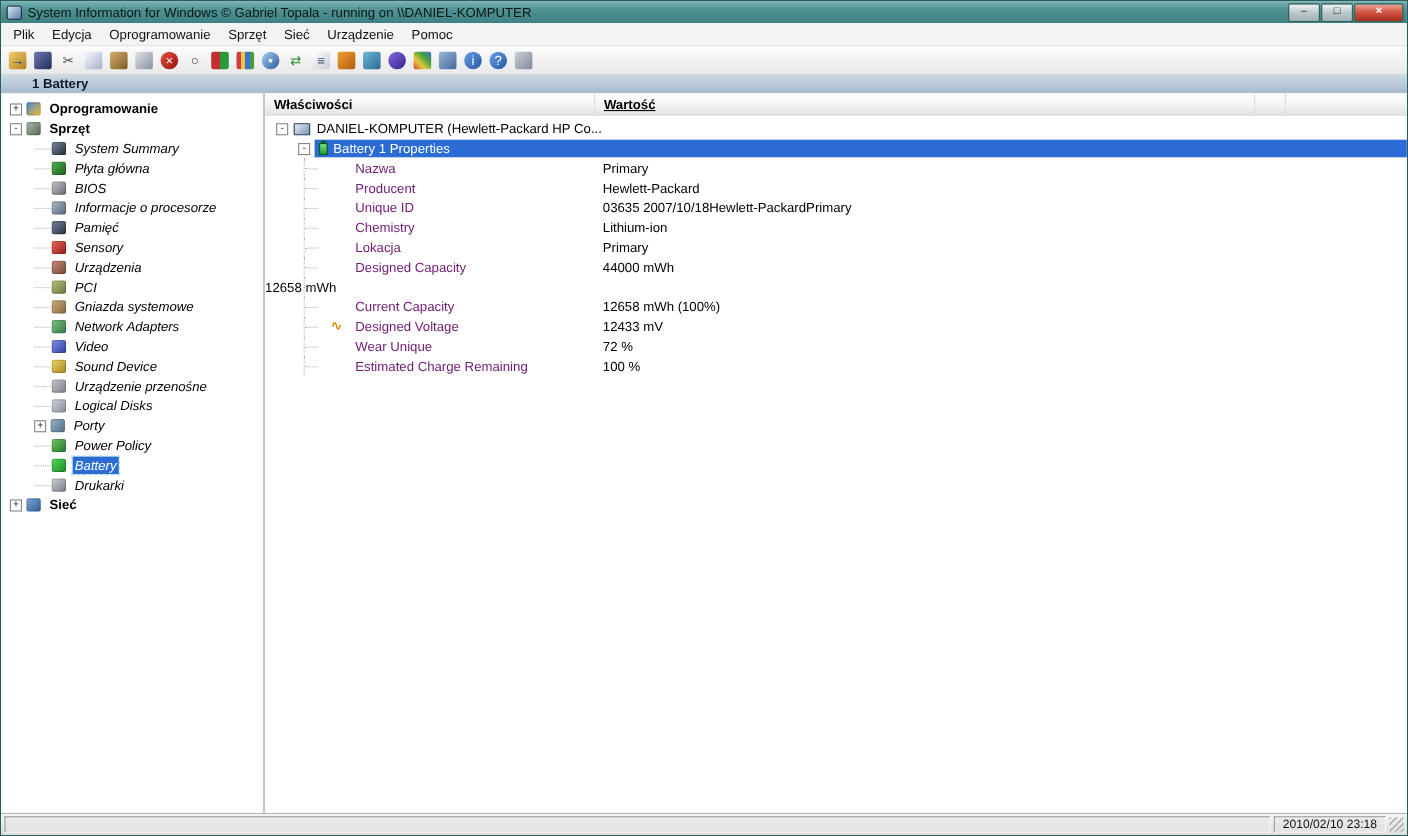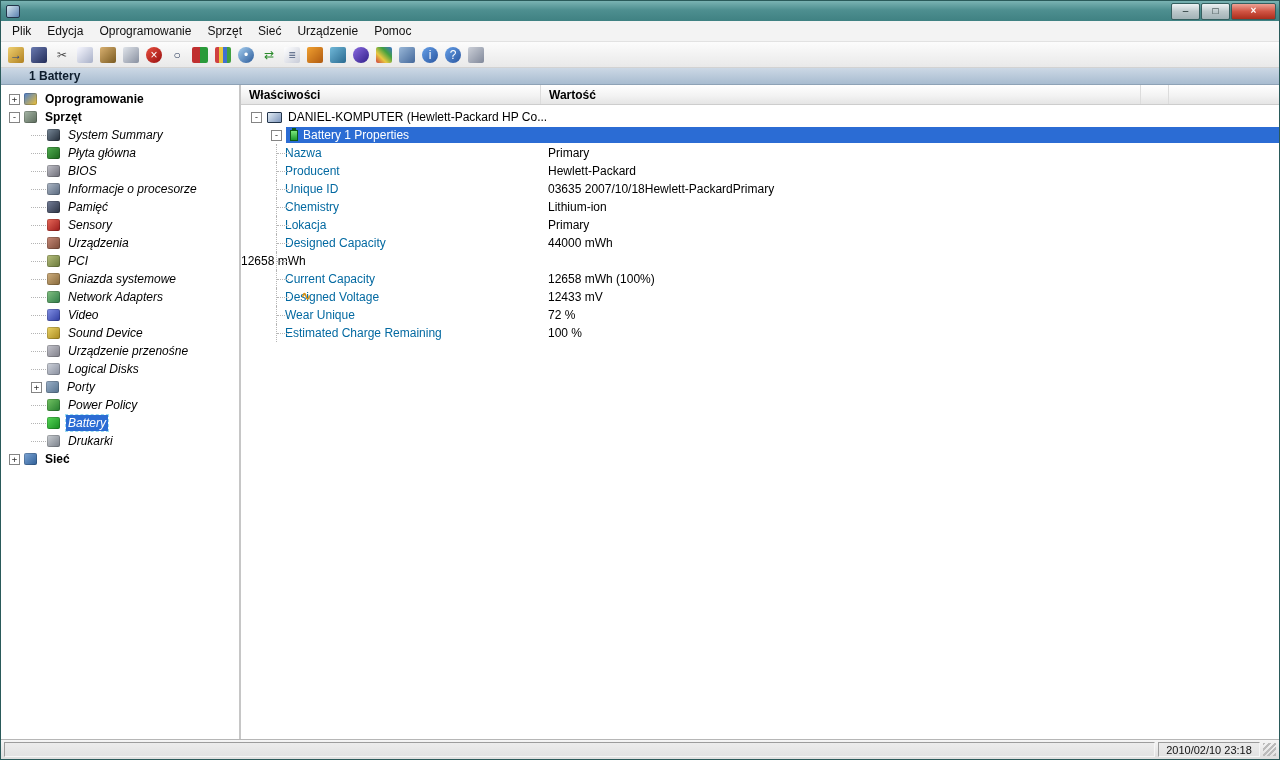--- a/index.html
+++ b/index.html
@@ -40,53 +40,54 @@
   .guide { width:15px; flex:0 0 15px; border-top:1px dotted #b4b4b4; margin-right:1px; align-self:center; height:0; }
   .tree-ico { width:13px; height:12px; flex:0 0 13px; margin-right:6px; border-radius:2px; box-shadow:inset 0 0 0 1px rgba(0,0,0,0.18); }
   .lab { padding:1px 2px; }
   .lab.sel { background:#2b6cd4; color:#fff; outline:1px dashed #9adcf0; }
 
   
   .main { flex:1 1 auto; display:flex; flex-direction:column; min-width:0; background:#fff; }
   .cols-header { height:20px; flex:0 0 20px; display:flex; background:linear-gradient(180deg,#ffffff,#f3f3f3 55%,#e5e5e5); border-bottom:1px solid #cdcdcd; font-weight:bold; color:#000; }
   .ch { padding:3px 8px 0; border-right:1px solid #dcdcdc; height:100%; overflow:hidden; }
   .ch1 { width:300px; flex:0 0 300px; }
-  .ch2 { width:600px; flex:0 0 600px; }
+  .ch2 { width:600px; flex:0 0 600px;text-decoration:underline; }
   .ch3 { width:28px; flex:0 0 28px; }
   .ch4 { flex:1 1 auto; border-right:none; }
   .rows { flex:1 1 auto; padding-top:3px; overflow:hidden; }
   .trow { height:18px; display:flex; align-items:center; }
   .trow.root { padding-left:10px; }
   .trow.group { padding-left:30px; }
   .rlab { margin-left:2px; color:#000; }
   .comp-ico { width:15px; height:11px; margin-left:1px; margin-right:4px; background:linear-gradient(135deg,#e2ecf4,#7e96bc); border:1px solid #22344a; border-radius:1px; }
   .hl { flex:1 1 auto; height:16px; background:#2b6cd4; color:#fff; display:flex; align-items:center; gap:5px; padding-left:2px; }
   .batt { position:relative; width:8px; height:11px; flex:0 0 8px; background:linear-gradient(180deg,#7ae87a,#1e9a2e); border:1px solid #0c5a14; margin-left:2px; }
   .batt::before { content:""; position:absolute; top:-3px; left:1px; width:4px; height:2px; background:#0c5a14; }
   .prow { height:18px; display:flex; align-items:center; position:relative; }
   .prow::before { content:""; position:absolute; left:35px; top:0; height:100%; border-left:1px dotted #b6b6b6; }
   .prow::after { content:""; position:absolute; left:36px; top:9px; width:12px; border-top:1px dotted #b6b6b6; }
-  .pname { width:307px; flex:0 0 307px; padding-left:44px; color:#0369a1; }
+  .pname { width:307px; flex:0 0 307px; padding-left:82px; color:#701a75; }
   .pval { flex:1 1 auto; color:#000; }
   .volt-ico { position:absolute; left:58px; top:2px; width:14px; height:13px; color:#d89010; font-weight:bold; font-size:12px; line-height:13px; text-align:center; }
 
   
   .statusbar { height:32px; flex:0 0 19px; background:linear-gradient(180deg,#f5f5f5,#dedede); border-top:1px solid #b6b6b6; display:flex; align-items:center; padding:2px 3px; gap:3px; font-size:11px; color:#111; }
   .status-pane { height:15px; border:1px solid; border-color:#9c9c9c #f6f6f6 #f6f6f6 #9c9c9c; background:linear-gradient(180deg,#ececec,#e2e2e2); }
   .status-left { flex:1 1 auto; }
   .status-right { width:102px; flex:0 0 102px; display:flex; align-items:center; justify-content:center; white-space:nowrap; }
   .grip { width:13px; flex:0 0 13px; height:13px; background:repeating-linear-gradient(135deg,#bbb 0 2px,transparent 2px 4px); }
 </style>
 </head>
 <body>
 
 <div class="window">
 
   <div class="titlebar">
     <span class="title-icon"></span>
+    <span class="title-text">System Information for Windows  © Gabriel Topala - running on \\DANIEL-KOMPUTER</span>
     <div class="win-buttons">
       <button class="win-btn">–</button>
       <button class="win-btn">□</button>
       <button class="win-btn close">×</button>
     </div>
   </div>
 
   <div class="menubar" id="menubar">
       <span class="menu-item">Plik</span>
       <span class="menu-item">Edycja</span>

